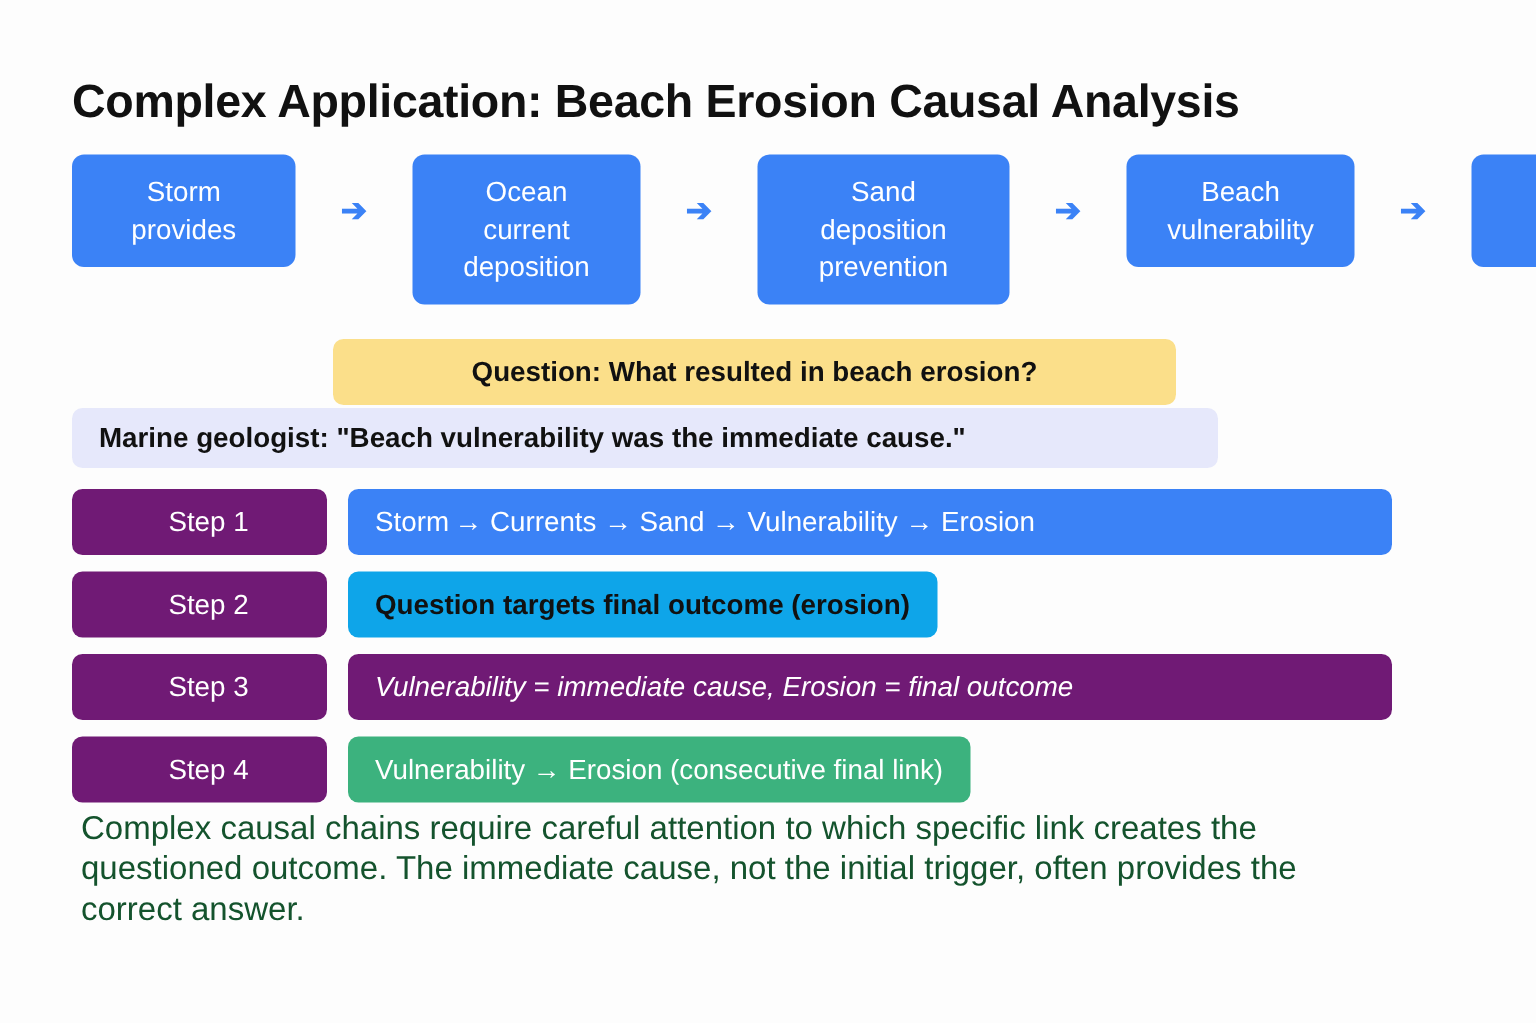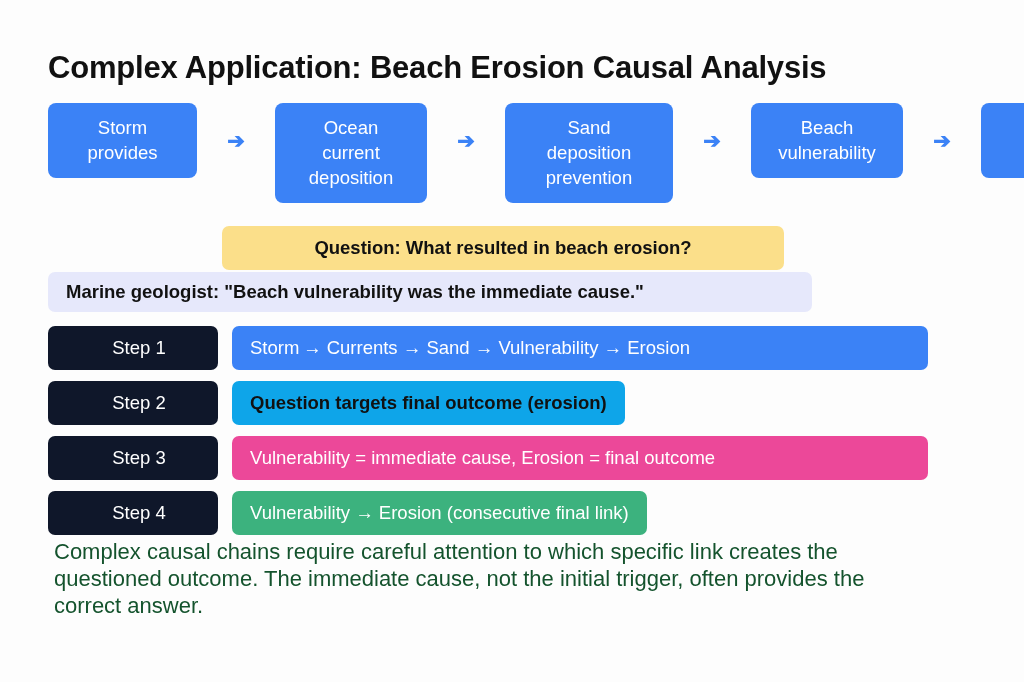--- a/index.html
+++ b/index.html
@@ -126,21 +126,21 @@
   .step-row {
     display: flex;
     flex-direction: row;
     align-items: stretch;
     margin-bottom: 11px;
     height: 44px;
   }
   .step-label {
     width: 170px;
     flex: 0 0 170px;
-    background: #0f172a;
+    background: #701a75;
     color: #ffffff;
     border-radius: 7px;
     font-size: 18.5px;
     display: flex;
     align-items: center;
     justify-content: center;
     box-sizing: border-box;
     padding-left: 12px;
   }
   .step-content {
@@ -149,21 +149,21 @@
     font-size: 18.5px;
     display: flex;
     align-items: center;
     box-sizing: border-box;
     padding: 0 18px;
     white-space: nowrap;
     text-align: right;
   }
   .sc-blue   { background: #3b82f6; color: #ffffff; flex: 1 1 auto; }
   .sc-yellow { background: #0ea5e9; color: #111111; font-weight: bold; flex: 0 0 auto; }
-  .sc-green  { background: #ec4899; color: #ffffff; flex: 1 1 auto; }
+  .sc-green  { background: #701a75; color: #ffffff; flex: 1 1 auto; font-style: italic; }
   .sc-green-fit { background: #3cb27e; color: #ffffff; flex: 0 0 auto; }
 
   
   .footer {
     position: absolute;
     left: 54px;
     top: 538px;
     width: 866px;
     font-size: 22px;
     line-height: 27px;

